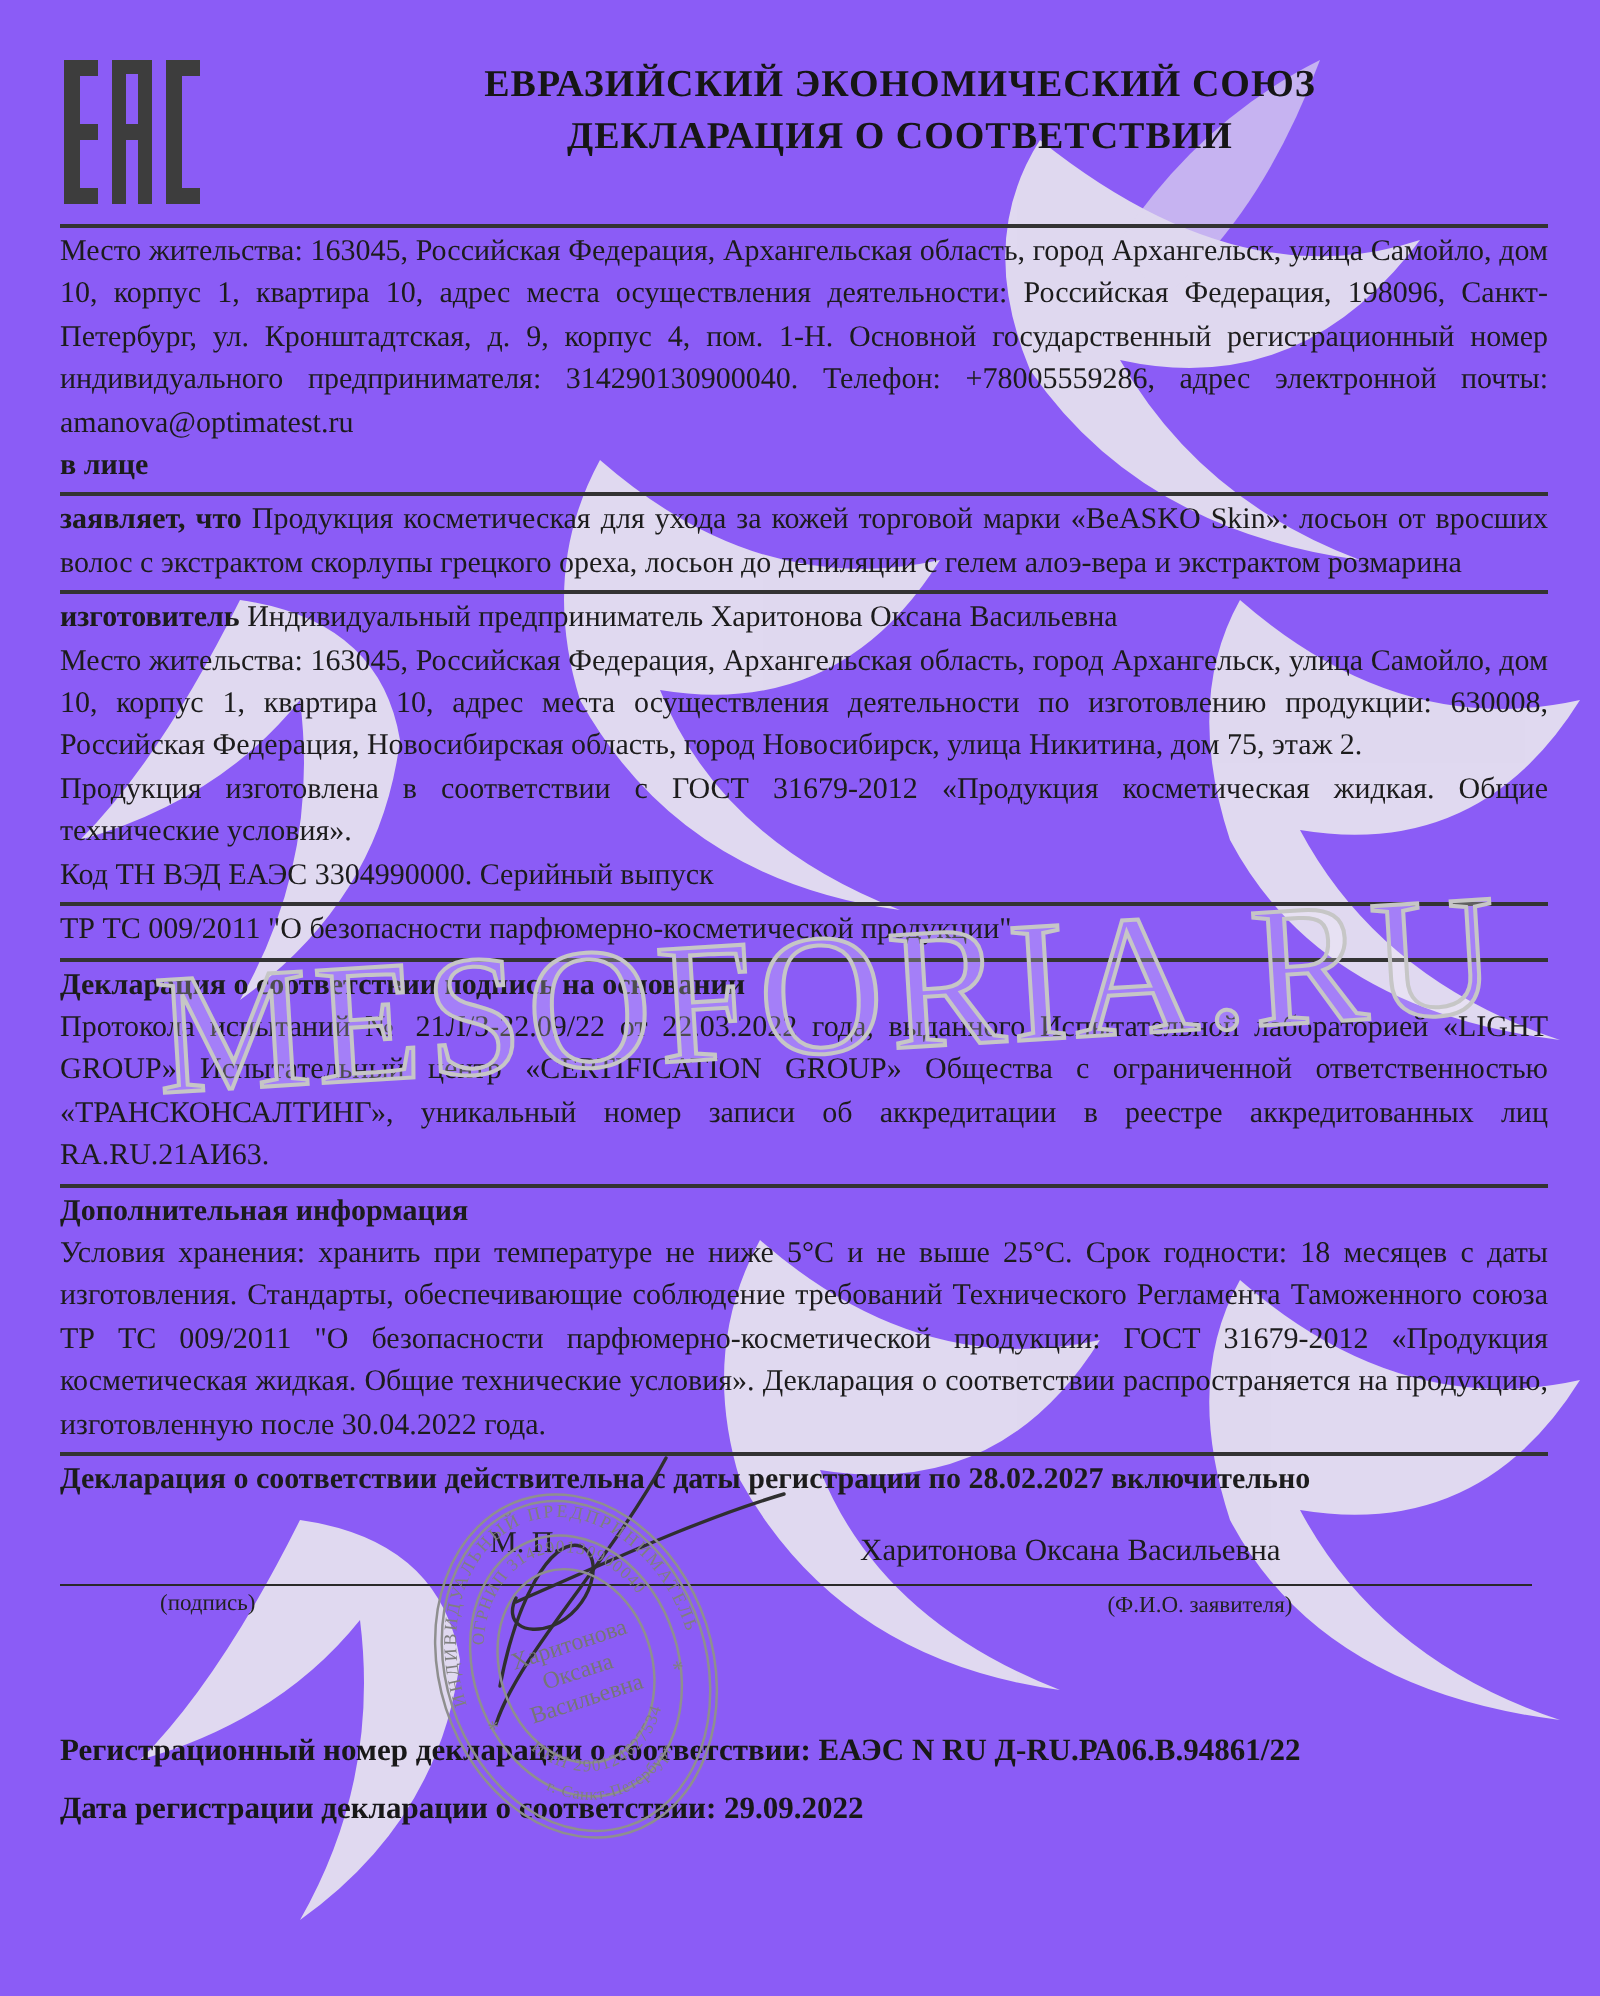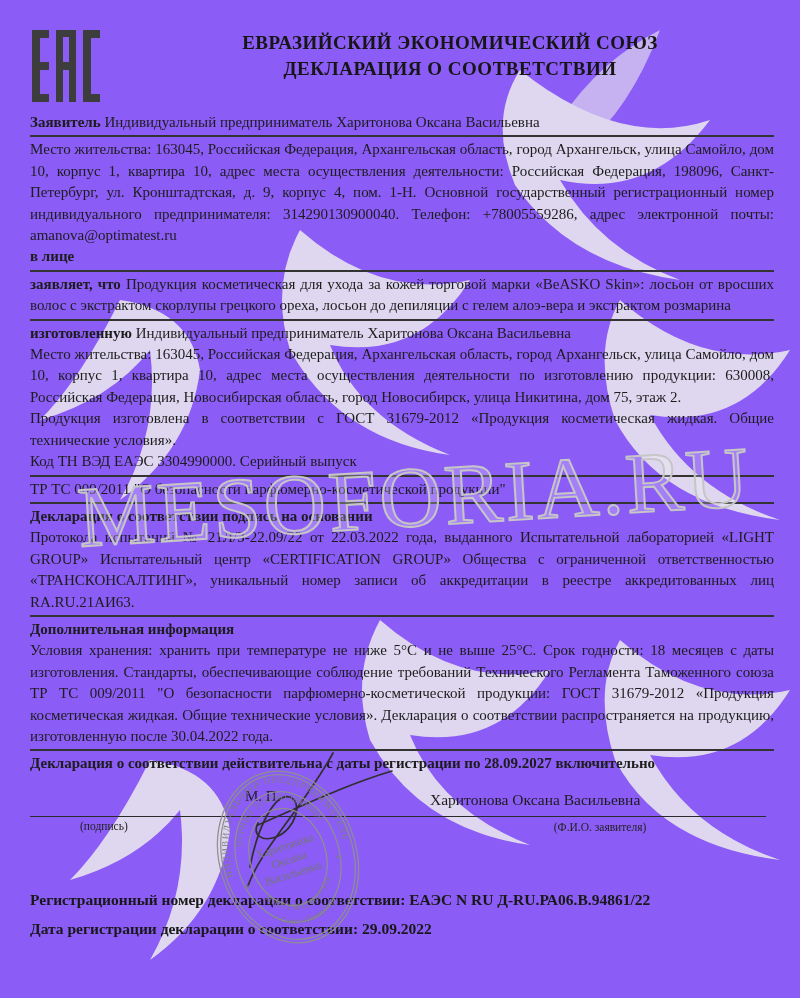--- a/index.html
+++ b/index.html
@@ -71,49 +71,48 @@
           <rect x="67" y="4" width="9" height="8"></rect>
           <rect x="67" y="68" width="9" height="8"></rect>
         </g>
       </svg>
       <div class="titles">
         <div class="t1">ЕВРАЗИЙСКИЙ ЭКОНОМИЧЕСКИЙ СОЮЗ</div>
         <div class="t2">ДЕКЛАРАЦИЯ О СООТВЕТСТВИИ</div>
       </div>
     </div>
 
-    <p class="para"><span class="b">Заявитель</span> <span>Индивидуальный предприниматель Харитонова Оксана Васильевна</span></p>
     <div class="rule"></div>
 
     <p class="para">Место жительства: 163045, Российская Федерация, Архангельская область, город Архангельск, улица Самойло, дом 10, корпус 1, квартира 10, адрес места осуществления деятельности: Российская Федерация, 198096, Санкт-Петербург, ул. Кронштадтская, д. 9, корпус 4, пом. 1-Н. Основной государственный регистрационный номер индивидуального предпринимателя: 314290130900040. Телефон: +78005559286, адрес электронной почты: amanova@optimatest.ru</p>
 
     <p class="para b">в лице</p>
     <div class="rule"></div>
 
     <p class="para"><span class="b">заявляет, что</span> <span>Продукция косметическая для ухода за кожей торговой марки «BeASKO Skin»: лосьон от вросших волос с экстрактом скорлупы грецкого ореха, лосьон до депиляции с гелем алоэ-вера и экстрактом розмарина</span></p>
     <div class="rule"></div>
 
-    <p class="para"><span class="b">изготовленную</span> <span>Индивидуальный предприниматель Харитонова Оксана Васильевна</span></p>
+    <p class="para"><span class="b">изготовитель</span> <span>Индивидуальный предприниматель Харитонова Оксана Васильевна</span></p>
     <p class="para">Место жительства: 163045, Российская Федерация, Архангельская область, город Архангельск, улица Самойло, дом 10, корпус 1, квартира 10, адрес места осуществления деятельности по изготовлению продукции: 630008, Российская Федерация, Новосибирская область, город Новосибирск, улица Никитина, дом 75, этаж 2.</p>
     <p class="para">Продукция изготовлена в соответствии с ГОСТ 31679-2012 «Продукция косметическая жидкая. Общие технические условия».</p>
     <p class="para">Код ТН ВЭД ЕАЭС 3304990000. Серийный выпуск</p>
     <div class="rule"></div>
 
     <p class="para mt3">ТР ТС 009/2011 "О безопасности парфюмерно-косметической продукции"</p>
     <div class="rule"></div>
 
     <p class="para b mb7">Декларация о соответствии подпись на основании</p>
     <p class="para">Протокола испытаний № 21Л/З-22.09/22 от 22.03.2022 года, выданного Испытательной лабораторией «LIGHT GROUP» Испытательный центр «CERTIFICATION GROUP» Общества с ограниченной ответственностью «ТРАНСКОНСАЛТИНГ», уникальный номер записи об аккредитации в реестре аккредитованных лиц RA.RU.21АИ63.</p>
     <div class="rule"></div>
 
     <p class="para b">Дополнительная информация</p>
     <p class="para">Условия хранения: хранить при температуре не ниже 5°С и не выше 25°С. Срок годности: 18 месяцев с даты изготовления. Стандарты, обеспечивающие соблюдение требований Технического Регламента Таможенного союза ТР ТС 009/2011 "О безопасности парфюмерно-косметической продукции: ГОСТ 31679-2012 «Продукция косметическая жидкая. Общие технические условия». Декларация о соответствии распространяется на продукцию, изготовленную после 30.04.2022 года.</p>
     <div class="rule"></div>
 
-    <p class="para b">Декларация о соответствии  действительна с даты регистрации по 28.09.2027 включительно</p>
+    <p class="para b">Декларация о соответствии  действительна с даты регистрации по 28.02.2027 включительно</p>
 
     <div class="sigblock">
       <div class="sigline"></div>
       <div class="cap cap-sign">(подпись)</div>
       <div class="fio-name">Харитонова Оксана Васильевна</div>
       <div class="cap cap-fio">(Ф.И.О. заявителя)</div>
       <div class="mp">М. П.</div>
 
       <svg class="autograph" width="310" height="150" viewBox="0 0 310 150">
         <g fill="none" stroke="#2f2f2f" stroke-width="1.7" stroke-linecap="round">

